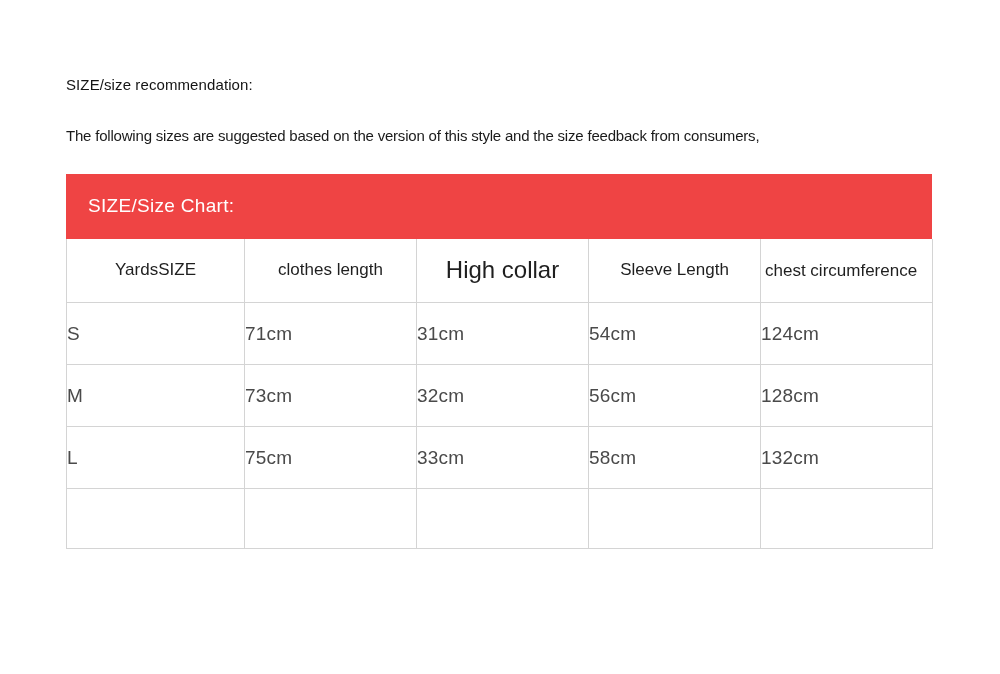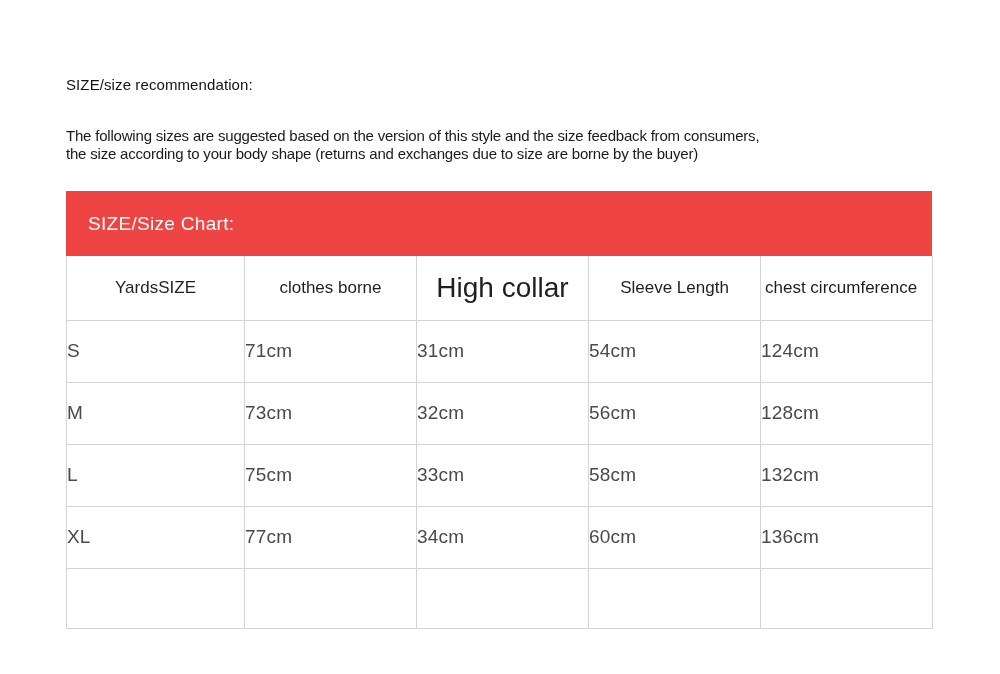--- a/index.html
+++ b/index.html
@@ -59,21 +59,21 @@
     vertical-align: middle;
     font-weight: 400;
     overflow: hidden;
   }
   tr.head-row { height: 64px; }
   tr.head-row th {
     font-size: 17px;
     color: #1f1f1f;
     border-top: none;
   }
-  tr.head-row th.big { font-size: 28px; }
+  tr.head-row th.big { font-size: 24px; }
   tr.head-row th.left-align {
     text-align: left;
     padding-left: 4px;
     line-height: 21px;
   }
   tr.data-row { height: 62px; }
   tr.data-row td {
     font-size: 19px;
     color: #4a4a4a;
     letter-spacing: 0.2px;
@@ -82,41 +82,40 @@
 </style>
 </head>
 <body>
 
 <div class="page">
 
   <div class="rec-title">SIZE/size recommendation:</div>
 
   <div class="intro">
     <div class="line">The following sizes are suggested based on the version of this style and the size feedback from consumers,</div>
-    <div class="line">the size according to your body shape (returns and exchanges due to size are borne by the buyer)</div>
   </div>
 
   <div class="chart-wrap">
 
     <div class="chart-banner" style="background: #ef4444;">
       <span class="banner-label">SIZE/Size Chart:</span>
     </div>
 
     <table class="size-table">
       <colgroup>
         <col class="c0">
           <col class="c1">
           <col class="c2">
           <col class="c3">
           <col class="c4">
       </colgroup>
       <tbody>
         <tr class="head-row">
           <th>YardsSIZE</th>
-          <th>clothes borne</th>
+          <th>clothes length</th>
           <th class="big">High collar</th>
           <th>Sleeve Length</th>
           <th class="left-align">chest circumference</th>
         </tr>
 
         <tr class="data-row">
           <td>S</td>
           <td>71cm</td>
           <td>31cm</td>
           <td>54cm</td>
@@ -132,27 +131,20 @@
         </tr>
 
         <tr class="data-row">
           <td>L</td>
           <td>75cm</td>
           <td>33cm</td>
           <td>58cm</td>
           <td>132cm</td>
         </tr>
 
-        <tr class="data-row">
-          <td>XL</td>
-          <td>77cm</td>
-          <td>34cm</td>
-          <td>60cm</td>
-          <td>136cm</td>
-        </tr>
 
         <tr class="empty-row">
           <td></td>
           <td></td>
           <td></td>
           <td></td>
           <td></td>
         </tr>
       </tbody>
     </table>

